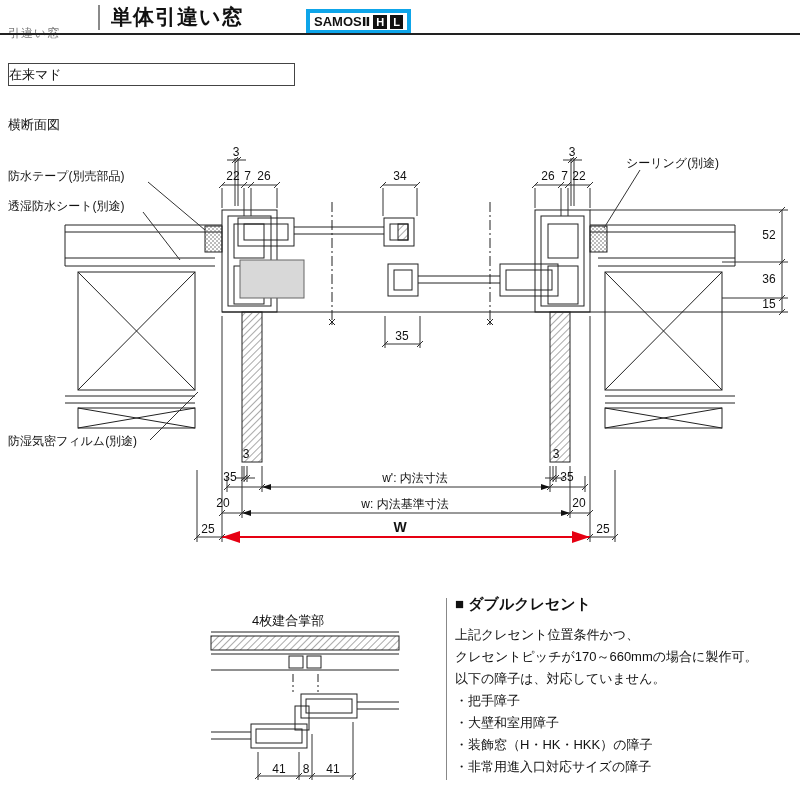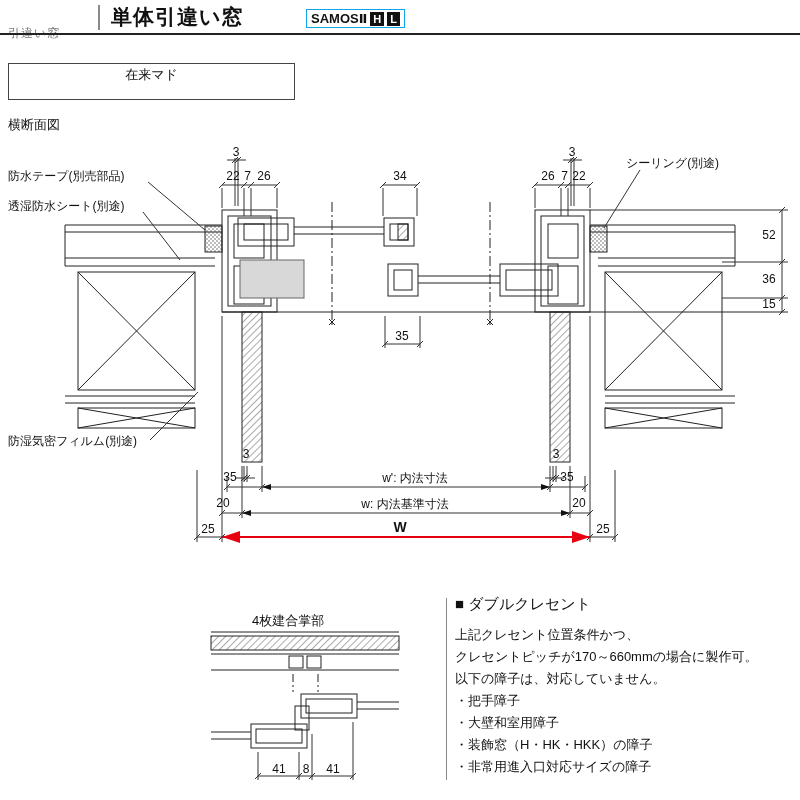--- a/index.html
+++ b/index.html
@@ -6,34 +6,34 @@
   body { background:#fff; }
   .page {
     position:relative; width:800px; height:800px; background:#fff;
     font-family:"Liberation Sans","DejaVu Sans",sans-serif; color:#111; overflow:hidden;
   }
   .abs { position:absolute; }
   
   .h-cat { left:8px; top:25px; font-size:12px; color:#7a7a7a; letter-spacing:1px; }
   .h-divider { left:98px; top:5px; width:2px; height:25px; background:#8a8a8a; }
   .h-title { left:111px; top:3px; font-size:21px; font-weight:bold; letter-spacing:1px; }
-  .h-badge { left:306px; top:9px; border:1px solid #0ea5e9; padding:1px 4px; font-size:13px; font-weight:bold; display:flex; align-items:center; gap:3px; }
+  .h-badge { left:306px; top:9px; border:4px solid #0ea5e9; padding:1px 4px; font-size:13px; font-weight:bold; display:flex; align-items:center; gap:3px; }
   .h-chip { background:#111; color:#fff; font-size:11px; font-weight:bold; padding:0 3px; line-height:14px; }
   .h-note { right:6px; top:8px; font-size:14px; }
   .h-rule { left:0; top:33px; width:800px; height:2px; background:#222; }
   
-  .zairai { left:8px; top:63px; width:287px; height:37px; border:1px solid #444; text-align:center; line-height:22px; font-size:13px; }
+  .zairai { left:8px; top:63px; width:287px; height:23px; border:1px solid #444; text-align:left; line-height:22px; font-size:13px; }
   .sec-title { left:8px; top:116px; font-size:13px; }
   
   .lbl { position:absolute; font-size:12px; white-space:nowrap; }
   .dim { position:absolute; font-size:12px; text-align:center; white-space:nowrap; }
   .dim-w { font-size:14px; font-weight:bold; }
   
   .note { left:455px; top:595px; width:340px; }
-  .note-title { font-size:15px; font-weight:normal; margin-bottom:10px; }
+  .note-title { font-size:15px; font-weight:bold; margin-bottom:10px; }
   .note-line { font-size:13px; line-height:22px; white-space:nowrap; }
   .v-sep { left:446px; top:598px; width:1px; height:182px; background:#888; }
   .sub-title { left:252px; top:612px; font-size:13px; }
   svg { position:absolute; }
 </style>
 </head>
 <body>
 
 <div class="page">
 

